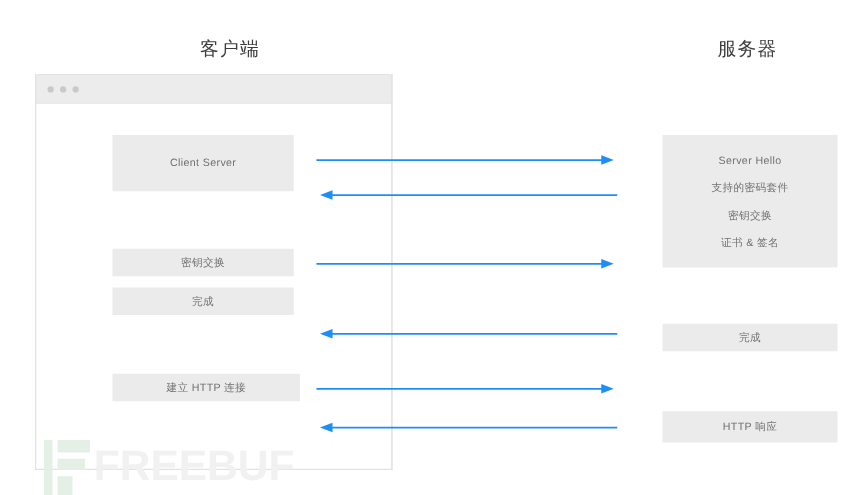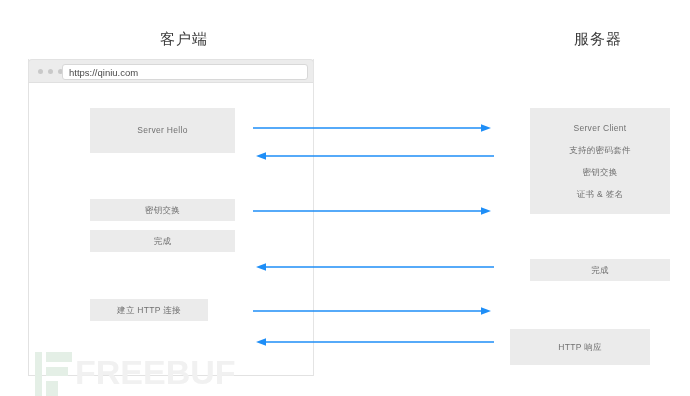--- a/index.html
+++ b/index.html
@@ -106,25 +106,25 @@
     color: #707070;
     line-height: 13px;
     white-space: nowrap;
     letter-spacing: 0.3px;
   }
   .msg-box.tall .line { line-height: 22px; }
 
   #box-client-hello   { left: 90px;  top: 108px; width: 145px; height: 45px; }
   #box-key-exchange   { left: 90px;  top: 199px; width: 145px; height: 22px; }
   #box-finished-left  { left: 90px;  top: 230px; width: 145px; height: 22px; }
-  #box-http-connect   { left: 90px;  top: 299px; width: 118px; height: 22px; }
+  #box-http-connect   { left: 90px;  top: 299px; width: 150px; height: 22px; }
 
   #box-server-hello   { left: 530px; top: 108px; width: 140px; height: 106px; }
   #box-finished-right { left: 530px; top: 259px; width: 140px; height: 22px; }
-  #box-http-response  { left: 510px; top: 329px; width: 140px; height: 36px; justify-content: center; }
+  #box-http-response  { left: 530px; top: 329px; width: 140px; height: 25px; justify-content: center; }
 
   
   #divider {
     position: absolute;
     left: 313px;
     top: 59px;
     width: 1px;
     height: 317px;
     background: #e4e4e4;
   }
@@ -156,45 +156,42 @@
   <div class="col-title" id="title-server">服务器</div>
 
   <div id="browser-window"></div>
 
   <div id="browser-titlebar">
     <div id="window-dots">
       <span></span>
       <span></span>
       <span></span>
     </div>
-    <div id="url-bar">
-      <div id="url-text">https://qiniu.com</div>
-    </div>
   </div>
 
   <div id="divider"></div>
 
   <div class="msg-box" id="box-client-hello">
-    <div class="line">Server Hello</div>
+    <div class="line">Client Server</div>
   </div>
 
   <div class="msg-box" id="box-key-exchange">
     <div class="line">密钥交换</div>
   </div>
 
   <div class="msg-box" id="box-finished-left">
     <div class="line">完成</div>
   </div>
 
   <div class="msg-box" id="box-http-connect">
     <div class="line">建立 HTTP 连接</div>
   </div>
 
   <div class="msg-box tall" id="box-server-hello">
-    <div class="line">Server Client</div>
+    <div class="line">Server Hello</div>
     <div class="line">支持的密码套件</div>
     <div class="line">密钥交换</div>
     <div class="line">证书 &amp; 签名</div>
   </div>
 
   <div class="msg-box" id="box-finished-right">
     <div class="line">完成</div>
   </div>
 
   <div class="msg-box" id="box-http-response">

